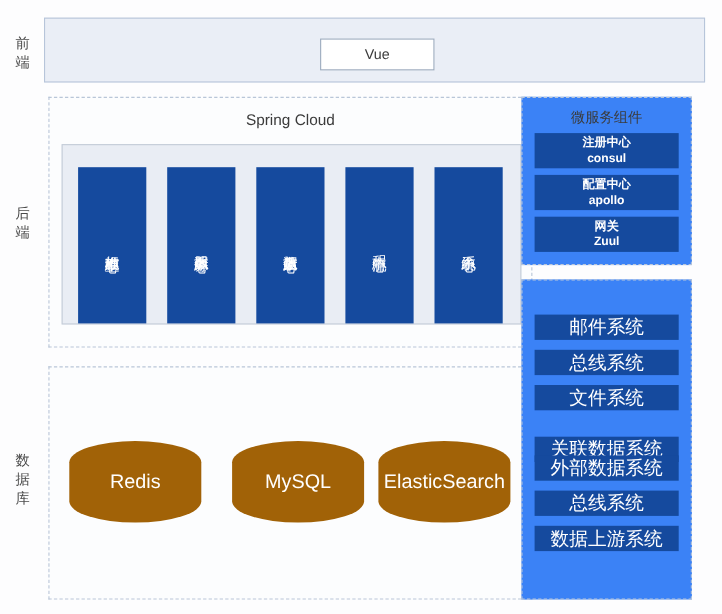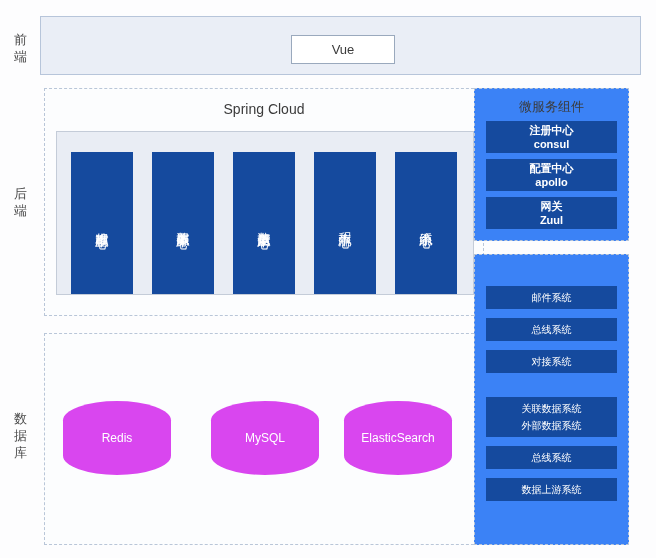--- a/index.html
+++ b/index.html
@@ -118,29 +118,29 @@
     top: 333px;
     width: 440px;
     height: 212px;
     border: 1px dashed #b9c6d8;
     box-sizing: border-box;
     background: #fcfdfe;
   }
   .db-cylinder {
     position: absolute;
     top: 67px;
-    width: 108px;
+    width: 120px;
     height: 74px;
-    background: #d946ef;
+    background: #a16207;
     border-radius: 50% / 26%;
     display: flex;
     align-items: center;
     justify-content: center;
     color: #ffffff;
-    font-size: 12px;
+    font-size: 18px;
   }
 
   
   .right-panel {
     position: absolute;
     left: 474px;
     border: 1px dashed #b9c6d8;
     box-sizing: border-box;
     background: #3b82f6;
   }
@@ -174,21 +174,21 @@
     align-items: center;
     justify-content: center;
     text-align: center;
     font-size: 11px;
     line-height: 14px;
   }
   .blue-item .latin {
     font-size: 11px;
   }
   .micro-item { height: 32px; font-weight: bold; }
-  .integ-item { height: 23px; font-size: 10px; }
+  .integ-item { height: 23px; font-size: 17px; }
 </style>
 </head>
 <body>
 
 <div id="canvas">
 
   <div class="row-label" id="label-frontend" style="top:31px;">
       <span>前</span>
       <span>端</span>
     </div>
@@ -235,20 +235,20 @@
       </div>
       <div class="blue-item micro-item" style="top: 108px;">
         <span>网关</span>
         <span class="latin">Zuul</span>
       </div>
     </div>
 
   <div class="right-panel" id="integration-panel">
   <div class="blue-item integ-item" style="top: 31px;">邮件系统</div>
       <div class="blue-item integ-item" style="top: 63px;">总线系统</div>
-      <div class="blue-item integ-item" style="top: 95px;">对接系统</div>
+      <div class="blue-item integ-item" style="top: 95px;">文件系统</div>
       <div class="blue-item integ-item" style="top: 127px; margin-top: 15px;">关联数据系统</div>
       <div class="blue-item integ-item" style="top: 159px;">外部数据系统</div>
       <div class="blue-item integ-item" style="top: 223px;">数据上游系统</div>
       <div class="blue-item integ-item" style="top: 191px;">总线系统</div>
     </div>
 
 </div>
 
 </body></html>

